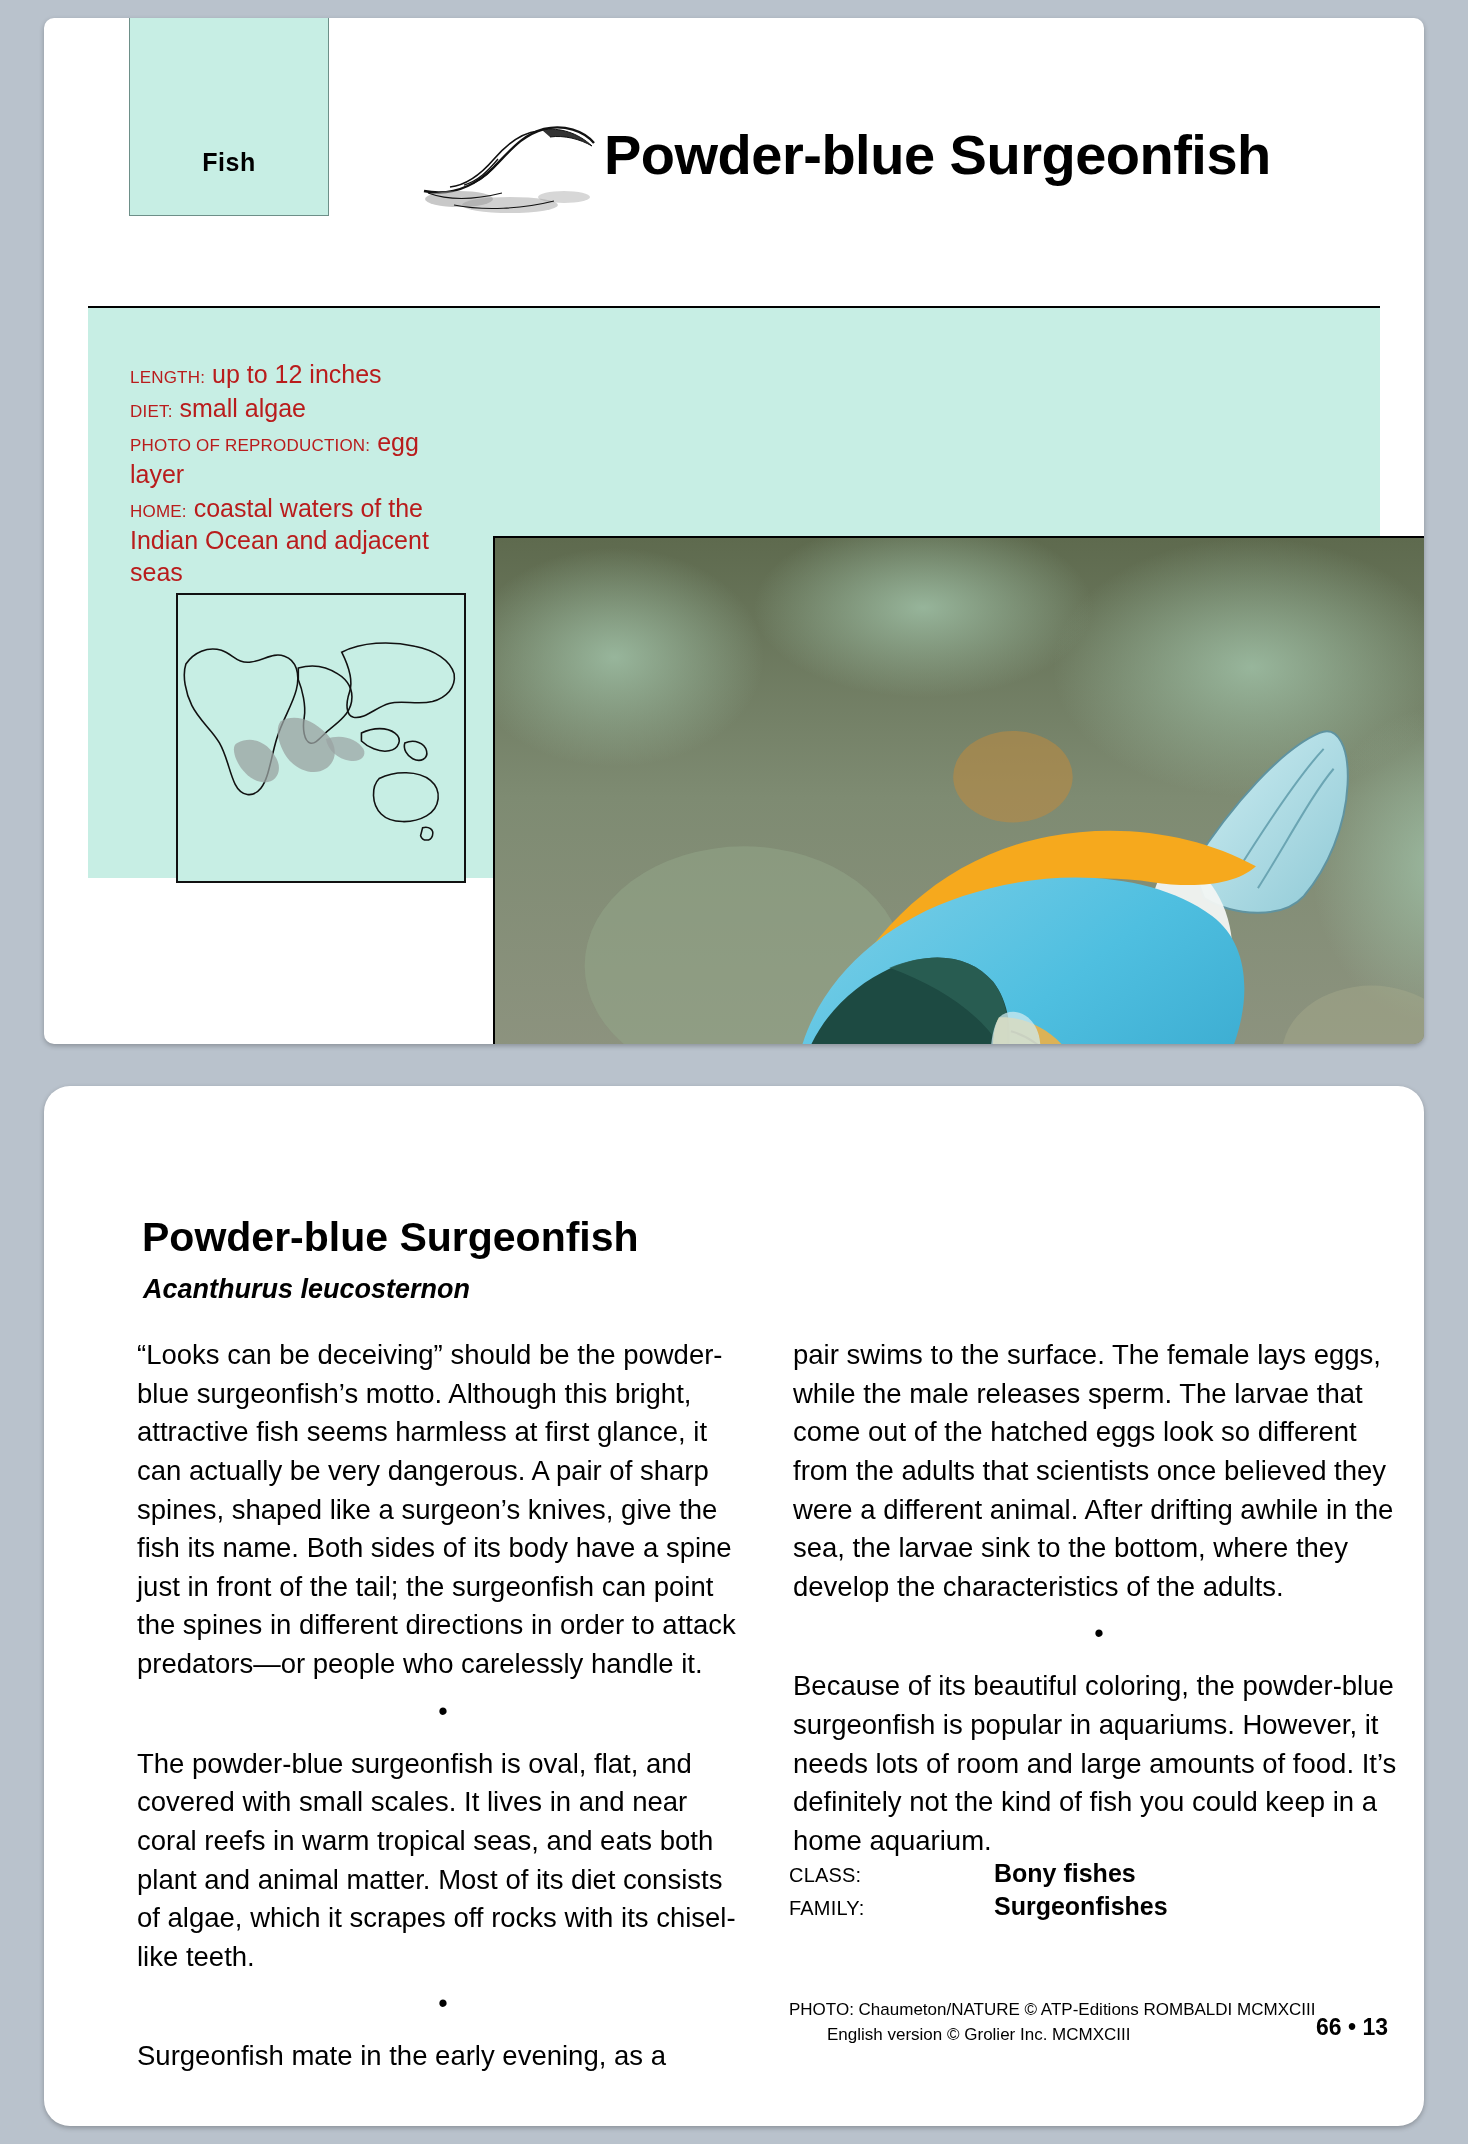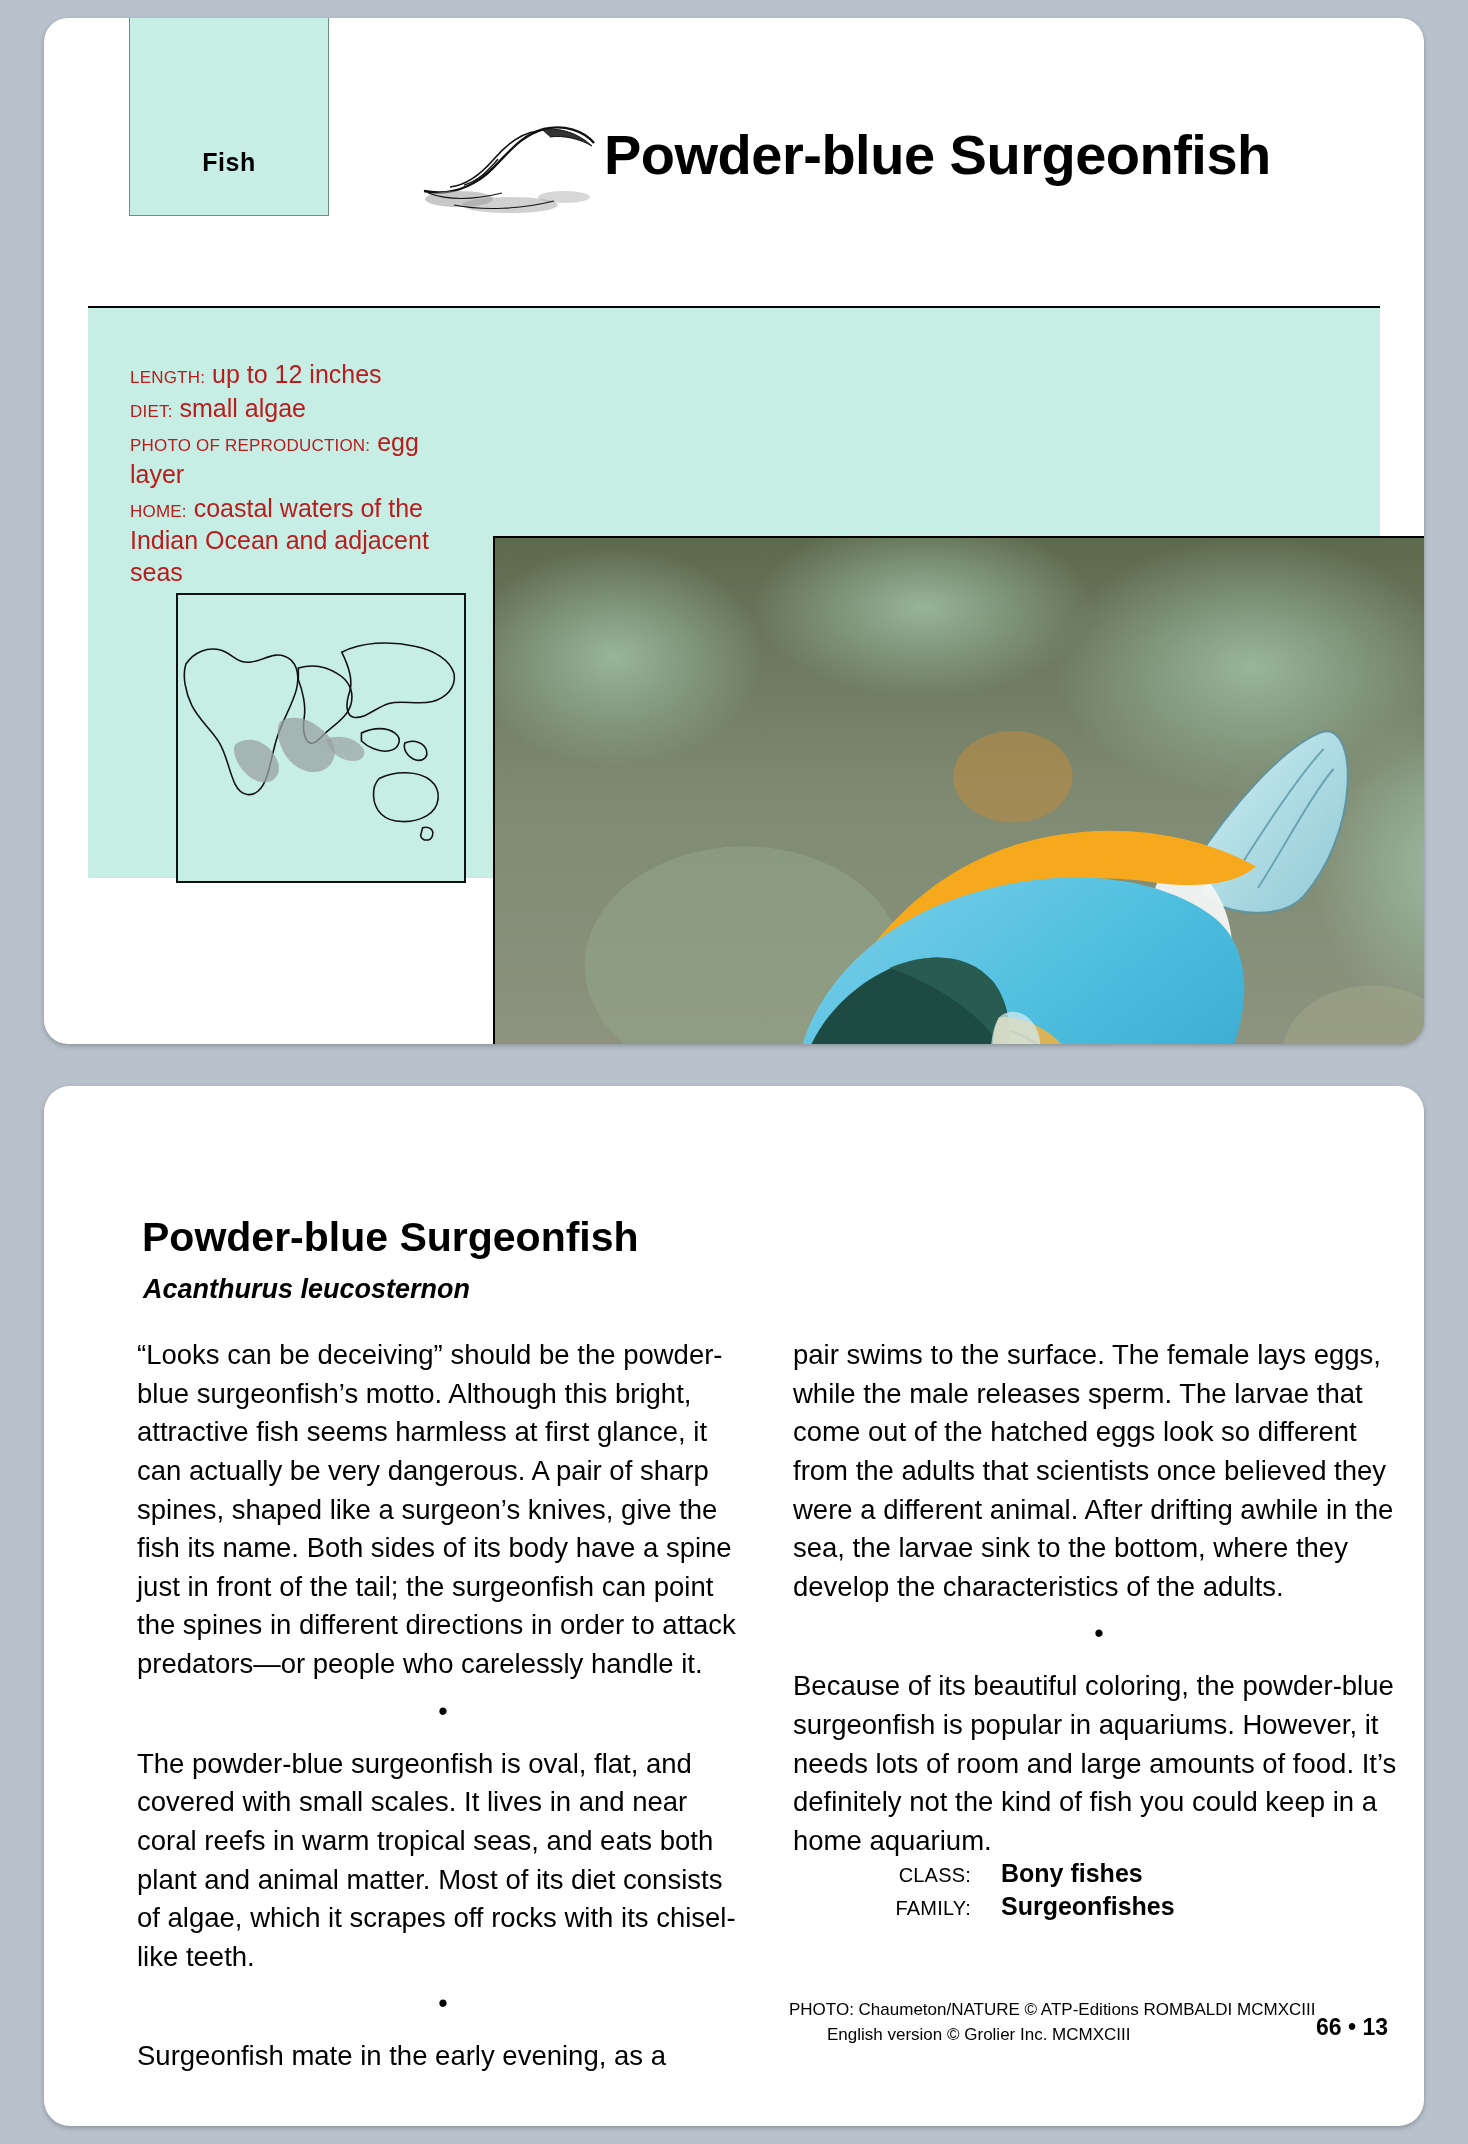--- a/index.html
+++ b/index.html
@@ -17,21 +17,21 @@
   }
 
   
   .card-front {
     position: absolute;
     left: 44px;
     top: 18px;
     width: 1380px;
     height: 1026px;
     background: #ffffff;
-    border-radius: 24px;
+    border-radius: 10px;
     box-shadow: 0 2px 5px rgba(0,0,0,0.25);
     overflow: hidden;
   }
   .cat-box {
     position: absolute;
     left: 85px;
     top: 0px;
     width: 200px;
     height: 198px;
     background: #c7eee4;
@@ -177,23 +177,23 @@
     width: 612px;
     color: #000;
   }
   .class-row {
     display: flex;
     align-items: baseline;
     margin-bottom: 4px;
   }
   .class-key {
     width: 182px;
-    text-align: right;
+    text-align: left;
     font-size: 20px;
-    padding-right: 30px;
+    padding-right: 23px;
     letter-spacing: 0.2px;
   }
   .class-val {
     font-size: 25px;
     font-weight: bold;
   }
   .credits {
     position: absolute;
     left: 745px;
     top: 912px;

